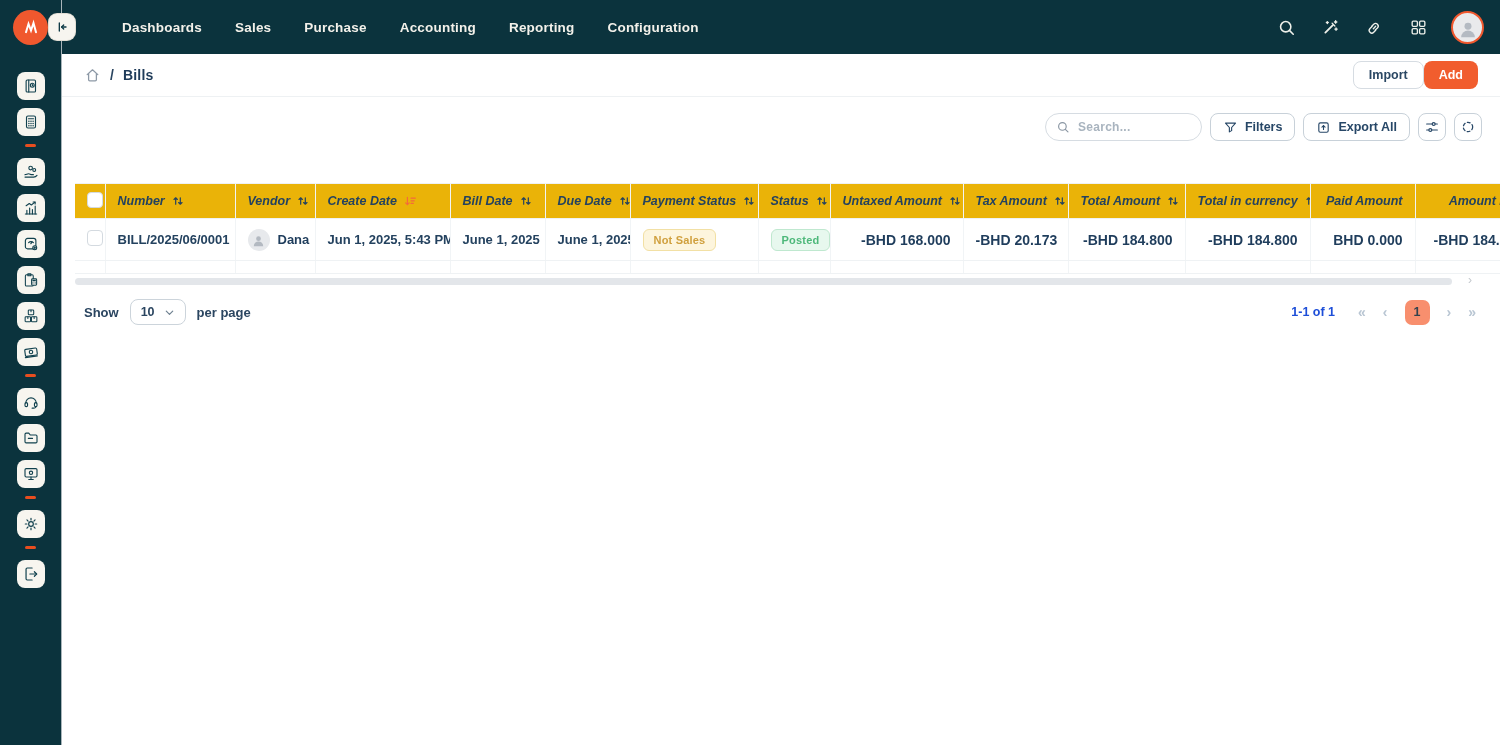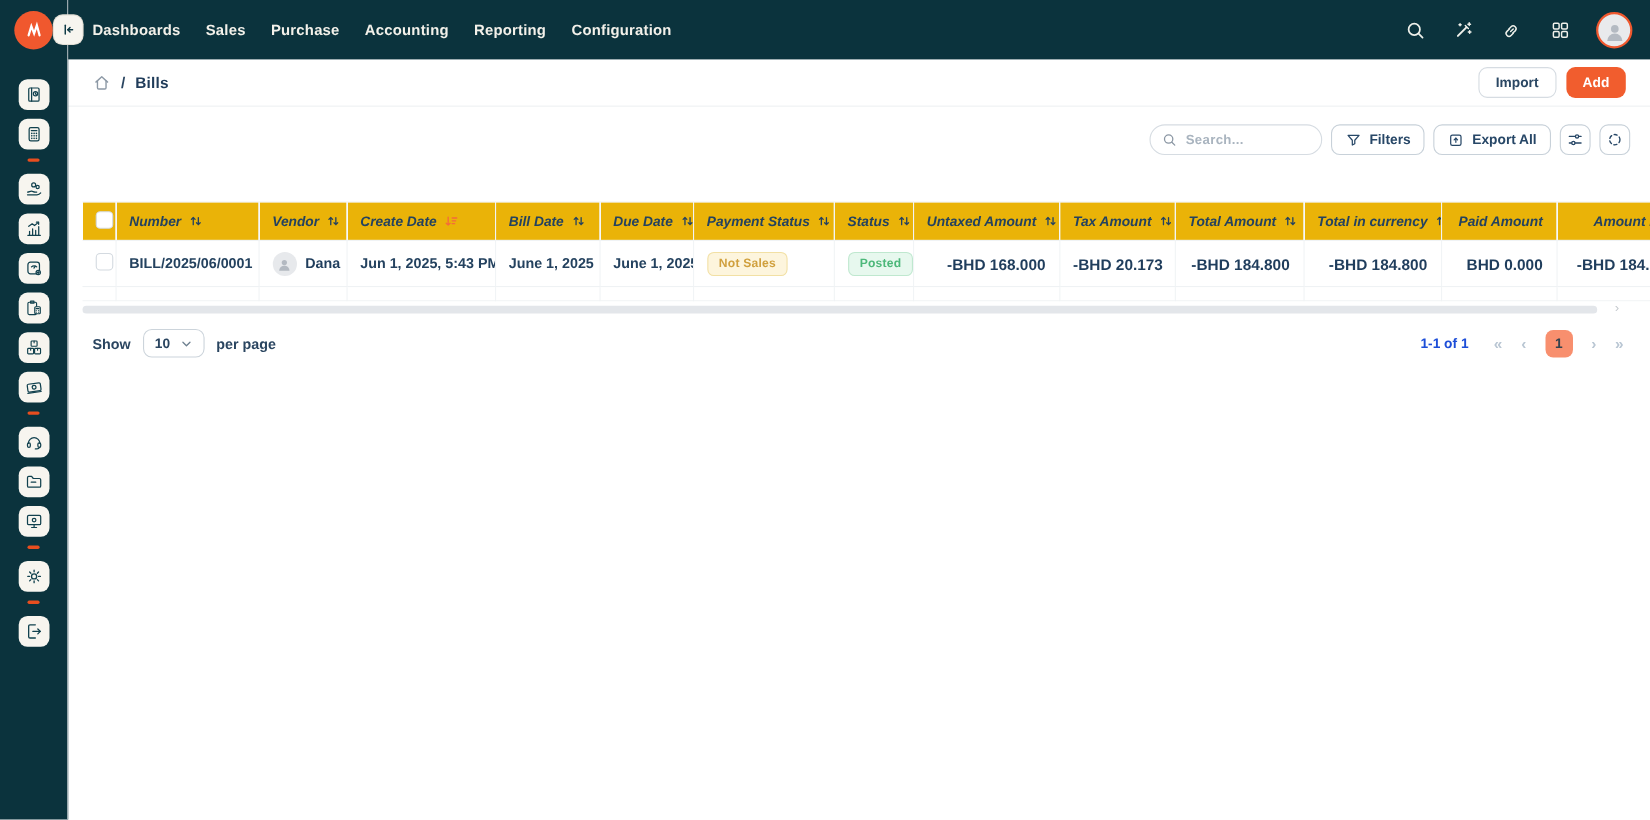--- a/index.html
+++ b/index.html
@@ -2,21 +2,21 @@
 <html><head>
 <meta charset="utf-8">
 <style>
   * { box-sizing: border-box; margin: 0; padding: 0; }
   html,body { width:1500px; height:745px; overflow:hidden; background:#fff;
     font-family:"Liberation Sans", sans-serif; }
 
   
   .topbar { position:relative; height:54px; background:#0b333d; display:flex;
     align-items:center; padding-left:84px; padding-right:16px; z-index:10; }
-  .nav { display:flex; align-items:flex-start; gap:23px; }
+  .nav { display:flex; align-items:flex-start; gap:33px;margin-left:38px; }
   .nav-item { color:#f3f1ea; font-size:13.5px; font-weight:700; letter-spacing:.2px; cursor:pointer; }
   .topbar-right { margin-left:auto; display:flex; align-items:center; gap:22px; }
   .topbar-icon-btn { width:22px; height:22px; color:#eef0ea; display:flex; align-items:center;
     justify-content:center; background:none; border:none; cursor:pointer; }
   .topbar-icon-btn svg { width:19px; height:19px; }
   .avatar { width:33px; height:33px; border-radius:50%; background:#e9eaec;
     border:2.5px solid #f0582e; display:flex; align-items:center; justify-content:center;
     color:#b4bac2; overflow:hidden; }
   .avatar svg { width:22px; height:22px; margin-top:3px; }
 
@@ -37,21 +37,21 @@
   .side-sep { width:11px; height:3px; background:#e84e1f; border-radius:2px; margin:7px auto 11px auto; }
 
   
   .main { margin-left:62px; }
   .breadcrumb-bar { height:43px; display:flex; align-items:center; padding:0 22px;
     border-bottom:1px solid #eef1f3; }
   .home-icon { width:17px; height:17px; color:#8d99a6; display:inline-flex; }
   .home-icon svg { width:17px; height:17px; }
   .crumb-sep { color:#2a4560; font-size:14px; font-weight:600; margin:0 9px; }
   .page-title { color:#203c5a; font-size:14px; font-weight:800; letter-spacing:.2px; }
-  .header-actions { margin-left:auto; display:flex; align-items:flex-end; gap:9px; }
+  .header-actions { margin-left:auto; display:flex; align-items:flex-end; }
   .btn-outline { background:#fff; border:1px solid #d6dce2; border-radius:8px; padding:6px 15px;
     font-size:12.5px; font-weight:700; color:#2a4763; cursor:pointer;
     font-family:"Liberation Sans",sans-serif; }
   .btn-primary { background:#f15d2e; border:none; border-radius:8px; padding:7px 15px;
     font-size:12.5px; font-weight:700; color:#fff; cursor:pointer;
     font-family:"Liberation Sans",sans-serif; }
 
   .toolbar { display:flex; justify-content:flex-end; align-items:center; gap:8px;
     padding:16px 18px 0 22px; }
   .search-box { width:157px; height:28px; border:1px solid #d6dce2; border-radius:14px;

